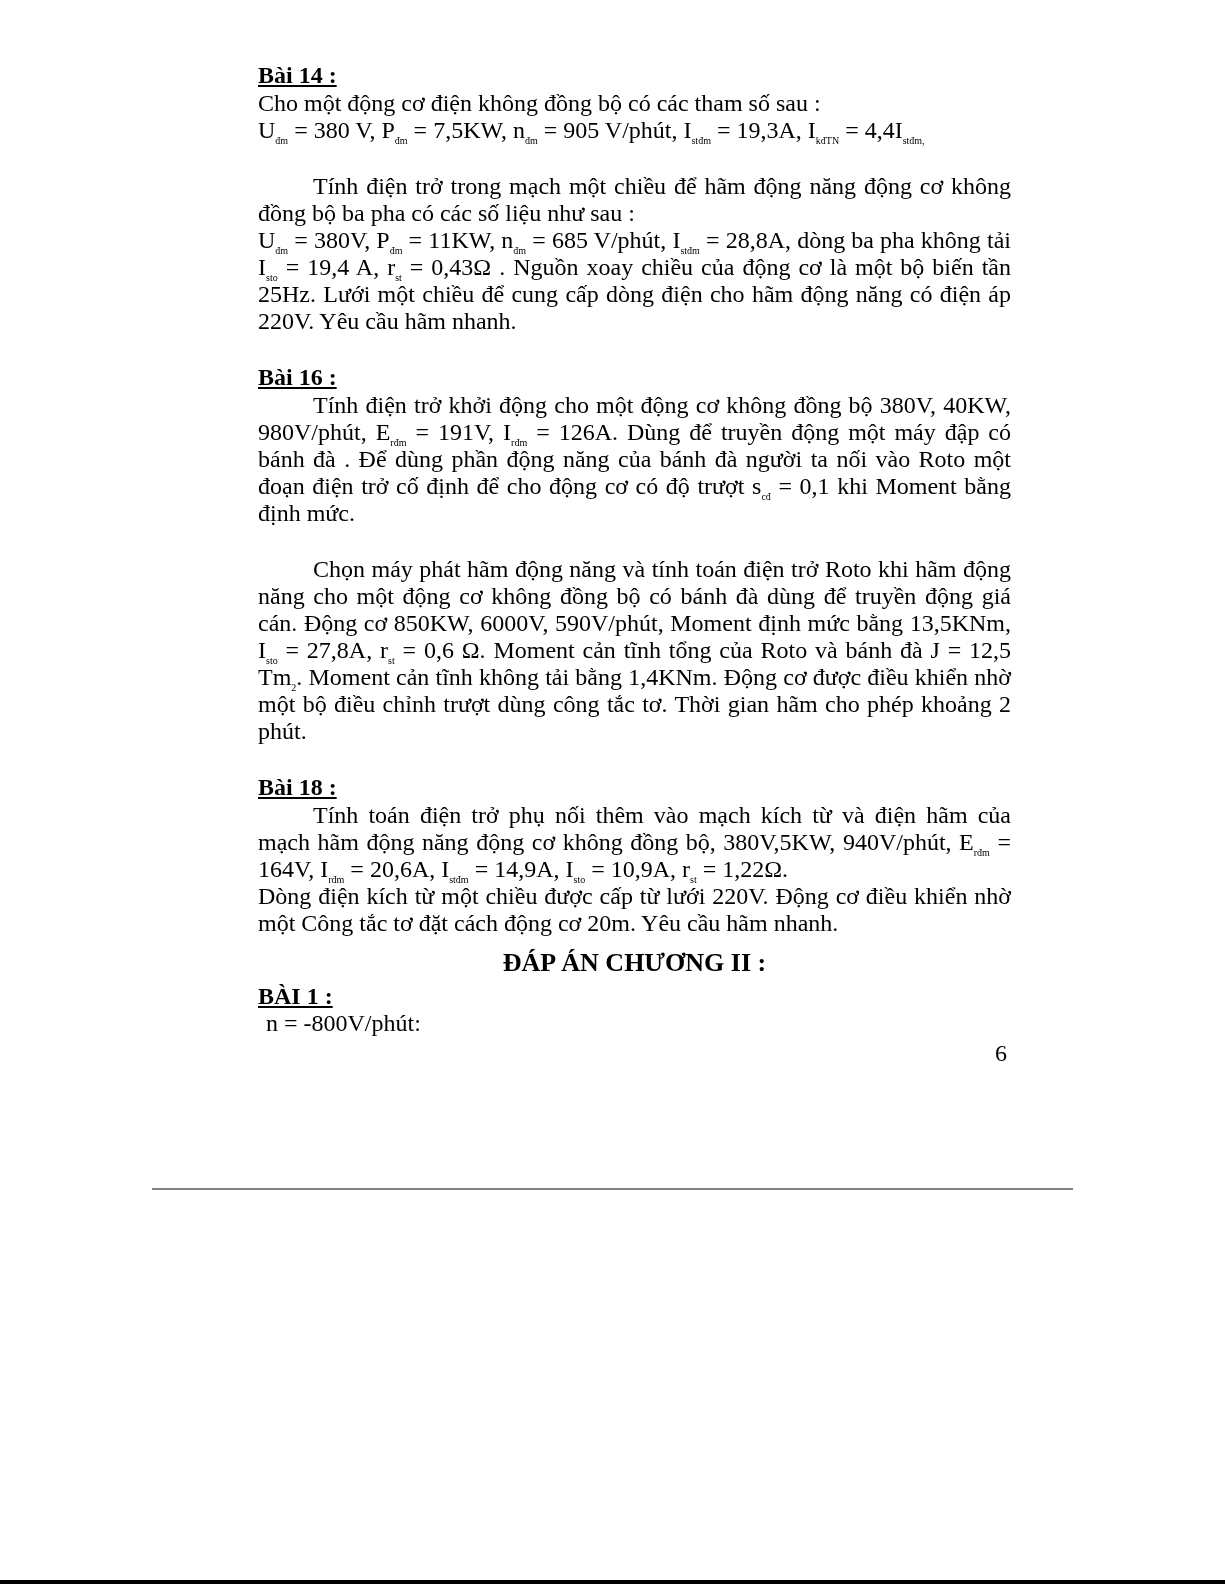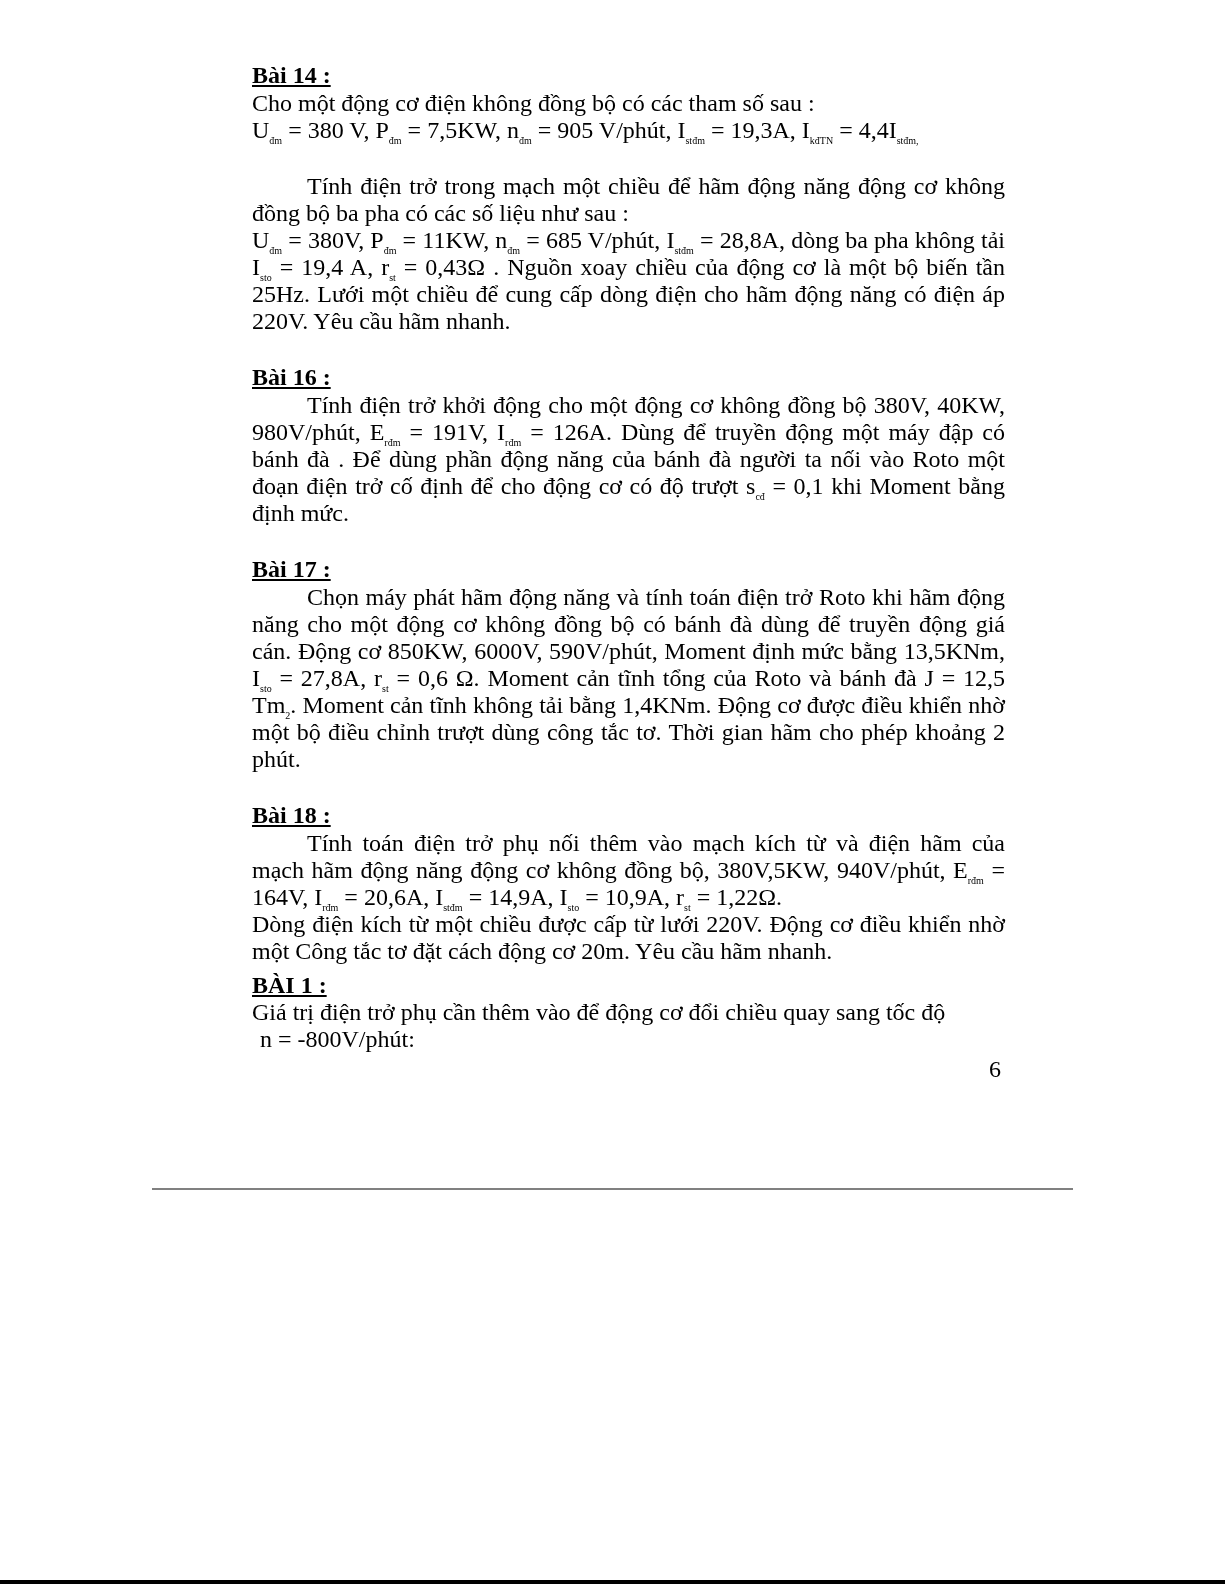--- a/index.html
+++ b/index.html
@@ -6,21 +6,21 @@
   .page{
     position:relative;
     width:1225px;height:1585px;
     background:#ffffff;
     overflow:hidden;
     font-family:"Liberation Serif", serif;
     color:#000000;
   }
   .content{
     position:absolute;
-    left:252px;top:62px;
+    left:258px;top:62px;
     width:753px;
     font-size:24px;
     line-height:27px;
   }
   .exercise{margin-top:29px;}
   .exercise:first-child{margin-top:0;}
   .exercise-heading{font-weight:bold;margin:0 0 1px 0;}
   .exercise-heading .hd{text-decoration:underline;}
   .para{margin:0;text-align:justify;}
   .first-indent{text-indent:55px;}
@@ -66,37 +66,36 @@
         </div>
         <div class="exercise">
           <p class="para first-indent">Tính điện trở  trong mạch một chiều để hãm động năng động cơ không đồng bộ ba pha có các số liệu như sau :</p>
           <p class="para">U<sub>đm</sub> = 380V, P<sub>đm</sub> = 11KW, n<sub>đm</sub> = 685 V/phút, I<sub>stđm</sub> = 28,8A, dòng  ba pha không tải I<sub>sto</sub> = 19,4 A, r<sub>st</sub> = 0,43Ω . Nguồn  xoay chiều của động cơ là một bộ biến tần  25Hz. Lưới một chiều để cung cấp dòng điện cho hãm động năng có điện áp 220V. Yêu cầu hãm nhanh.</p>
         </div>
         <div class="exercise">
           <div class="exercise-heading"><span class="hd">Bài  16 :</span></div>
           <p class="para first-indent">Tính điện trở khởi động cho một động cơ không đồng bộ  380V,  40KW, 980V/phút,  E<sub>rđm</sub>  = 191V, I<sub>rđm</sub> = 126A. Dùng để  truyền động một máy đập có bánh đà . Để  dùng phần động năng của bánh đà người ta nối vào Roto  một đoạn điện trở cố định để  cho động cơ có  độ trượt s<sub>cđ</sub> = 0,1 khi Moment  bằng định mức.</p>
         </div>
         <div class="exercise">
-          <div class="exercise-heading"><span class="hd">Bài 17 :</span></div>
           <p class="para first-indent">Chọn máy phát hãm động năng và tính toán điện  trở Roto khi hãm động năng cho một động cơ không đồng bộ có  bánh  đà  dùng để truyền động  giá cán. Động cơ 850KW,  6000V,  590V/phút, Moment định mức  bằng 13,5KNm, I<sub>sto</sub> = 27,8A, r<sub>st</sub> = 0,6 Ω. Moment cản tĩnh tổng của Roto và bánh đà  J =  12,5 Tm<sub>2</sub>. Moment cản tĩnh không tải bằng  1,4KNm. Động cơ được điều khiển nhờ một  bộ điều chỉnh trượt  dùng công tắc tơ. Thời gian hãm cho phép khoảng  2 phút.</p>
         </div>
         <div class="exercise">
           <div class="exercise-heading"><span class="hd">Bài  18 :</span></div>
           <p class="para first-indent">Tính toán điện trở phụ nối thêm vào mạch kích từ và điện hãm  của mạch hãm động năng động cơ không đồng bộ,  380V,5KW, 940V/phút, E<sub>rđm</sub> =  164V, I<sub>rđm</sub> = 20,6A, I<sub>stđm</sub> = 14,9A,  I<sub>sto</sub> =  10,9A, r<sub>st</sub> = 1,22Ω.</p>
           <p class="para">Dòng điện kích từ một chiều được cấp từ lưới  220V. Động cơ điều khiển nhờ  một Công tắc tơ đặt  cách động cơ 20m. Yêu cầu hãm nhanh.</p>
         </div>
       </div>
 
+    <div class="answers-title">ĐÁP ÁN CHƯƠNG II :</div>
 
     <div class="answers-heading">
       <span class="hd">BÀI 1 :</span>
     </div>
 
     <div id="answer-paragraphs">
-        <p class="para">Giá  trị điện trở phụ cần thêm vào để động cơ đổi chiều quay sang tốc độ</p>
         <p class="para tiny-indent">n = -800V/phút:</p>
       </div>
 
     <div class="page-number">6</div>
   </div>
 
   <div class="footer-rule"></div>
   <div class="bottom-bar"></div>
 </div>
 

